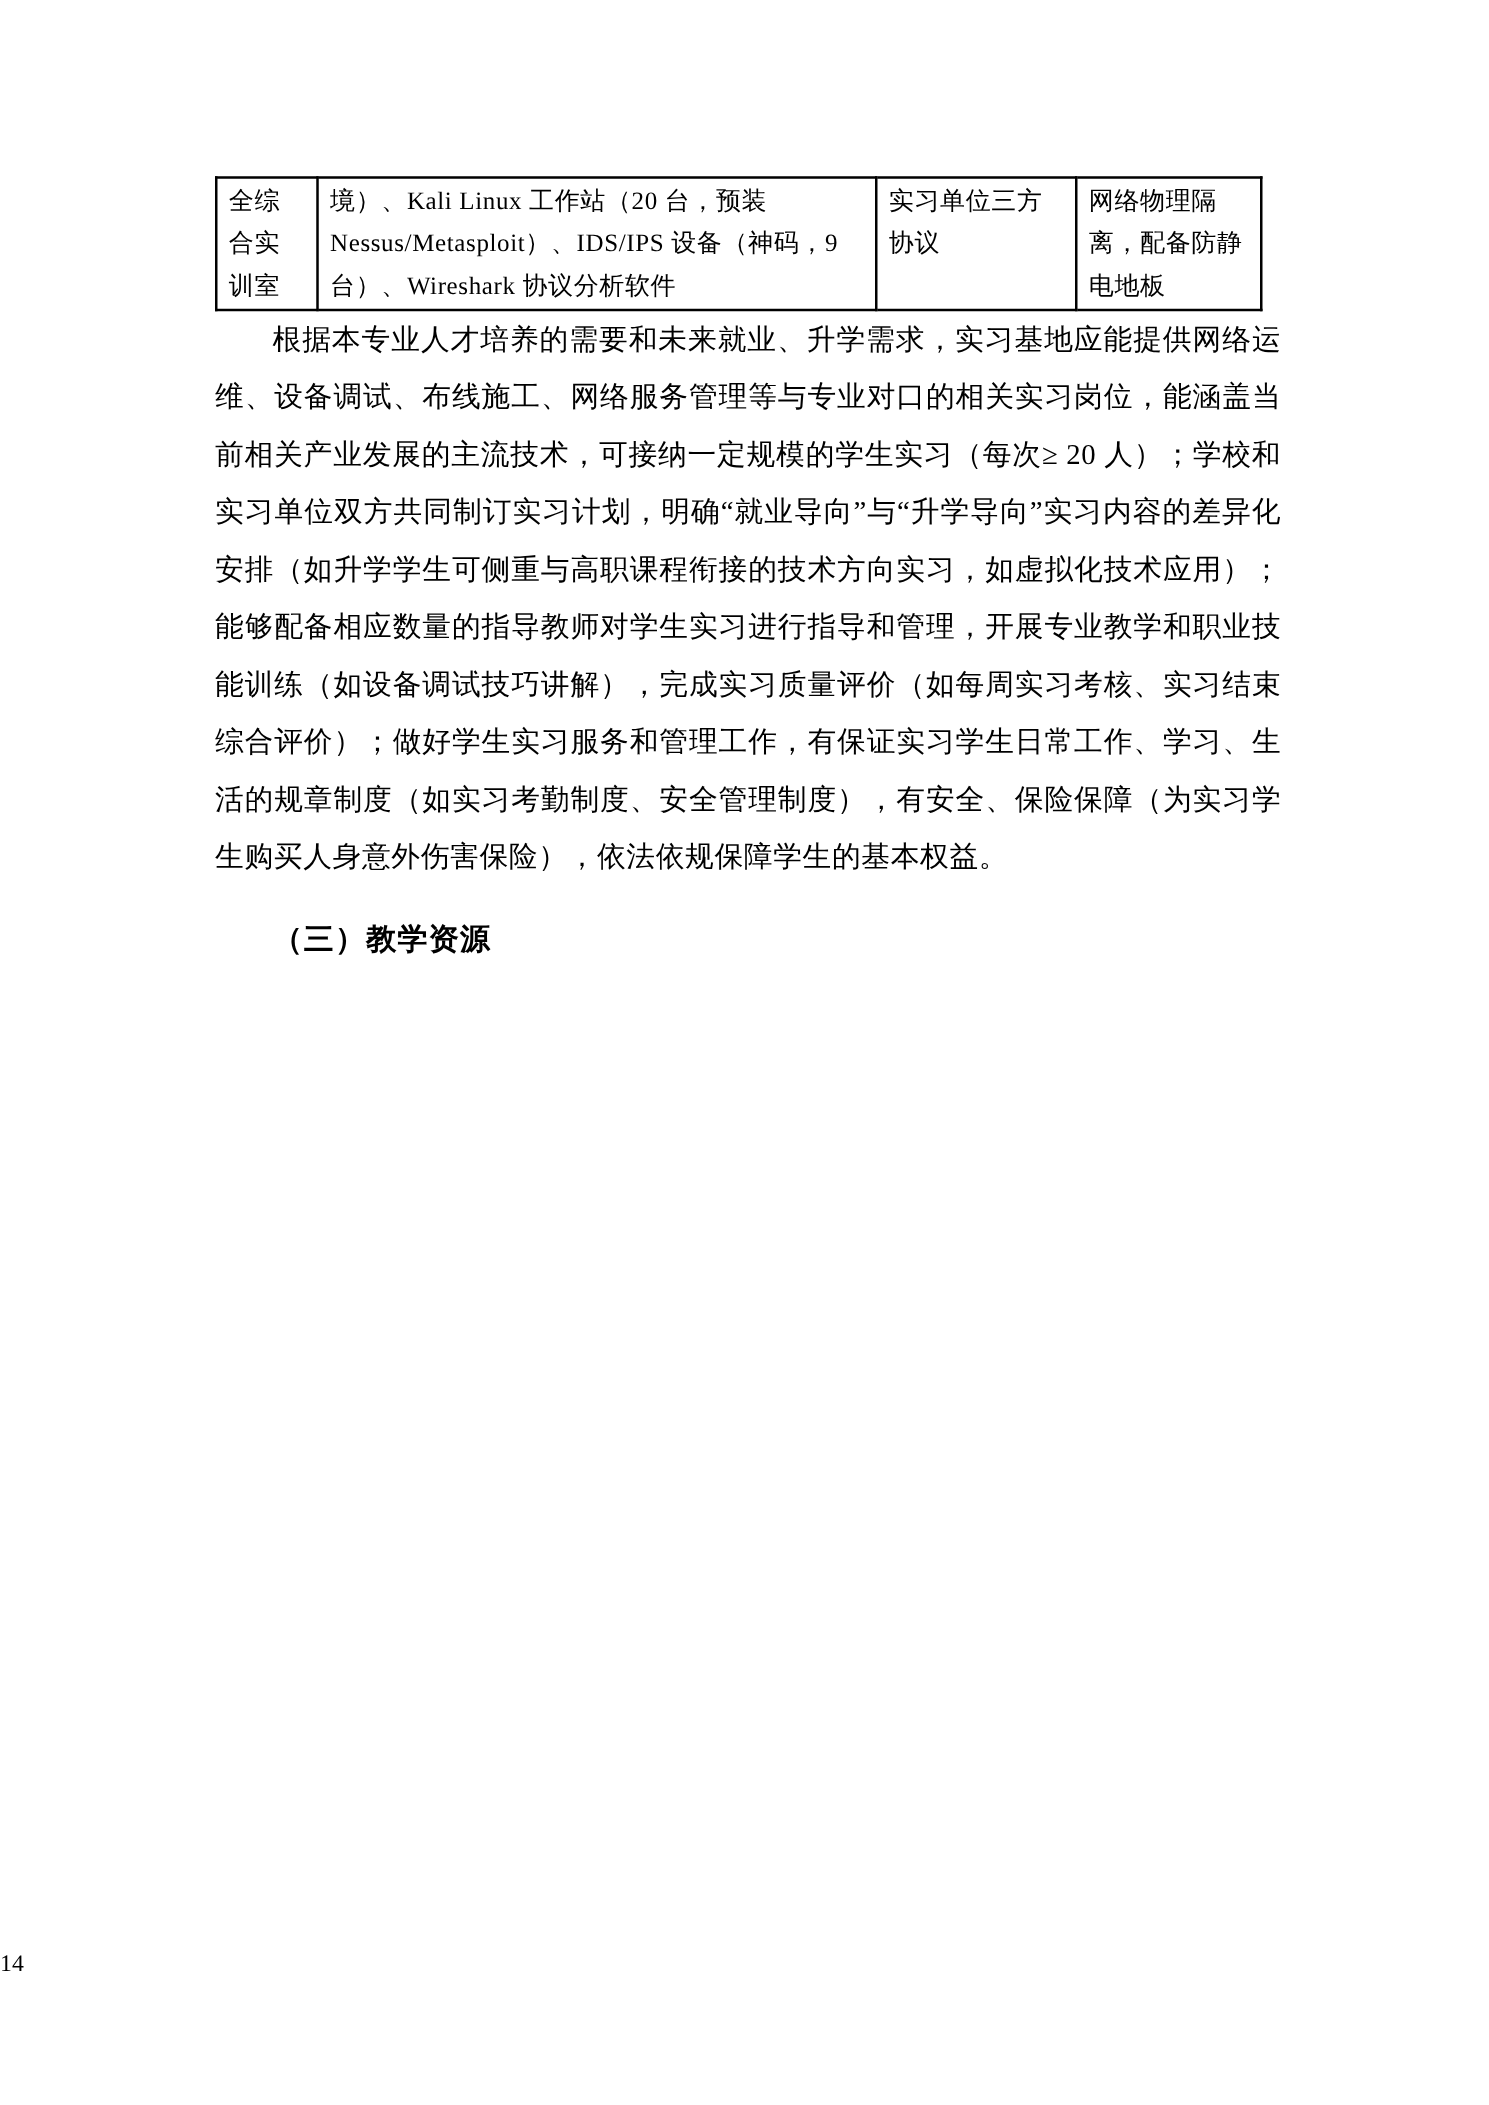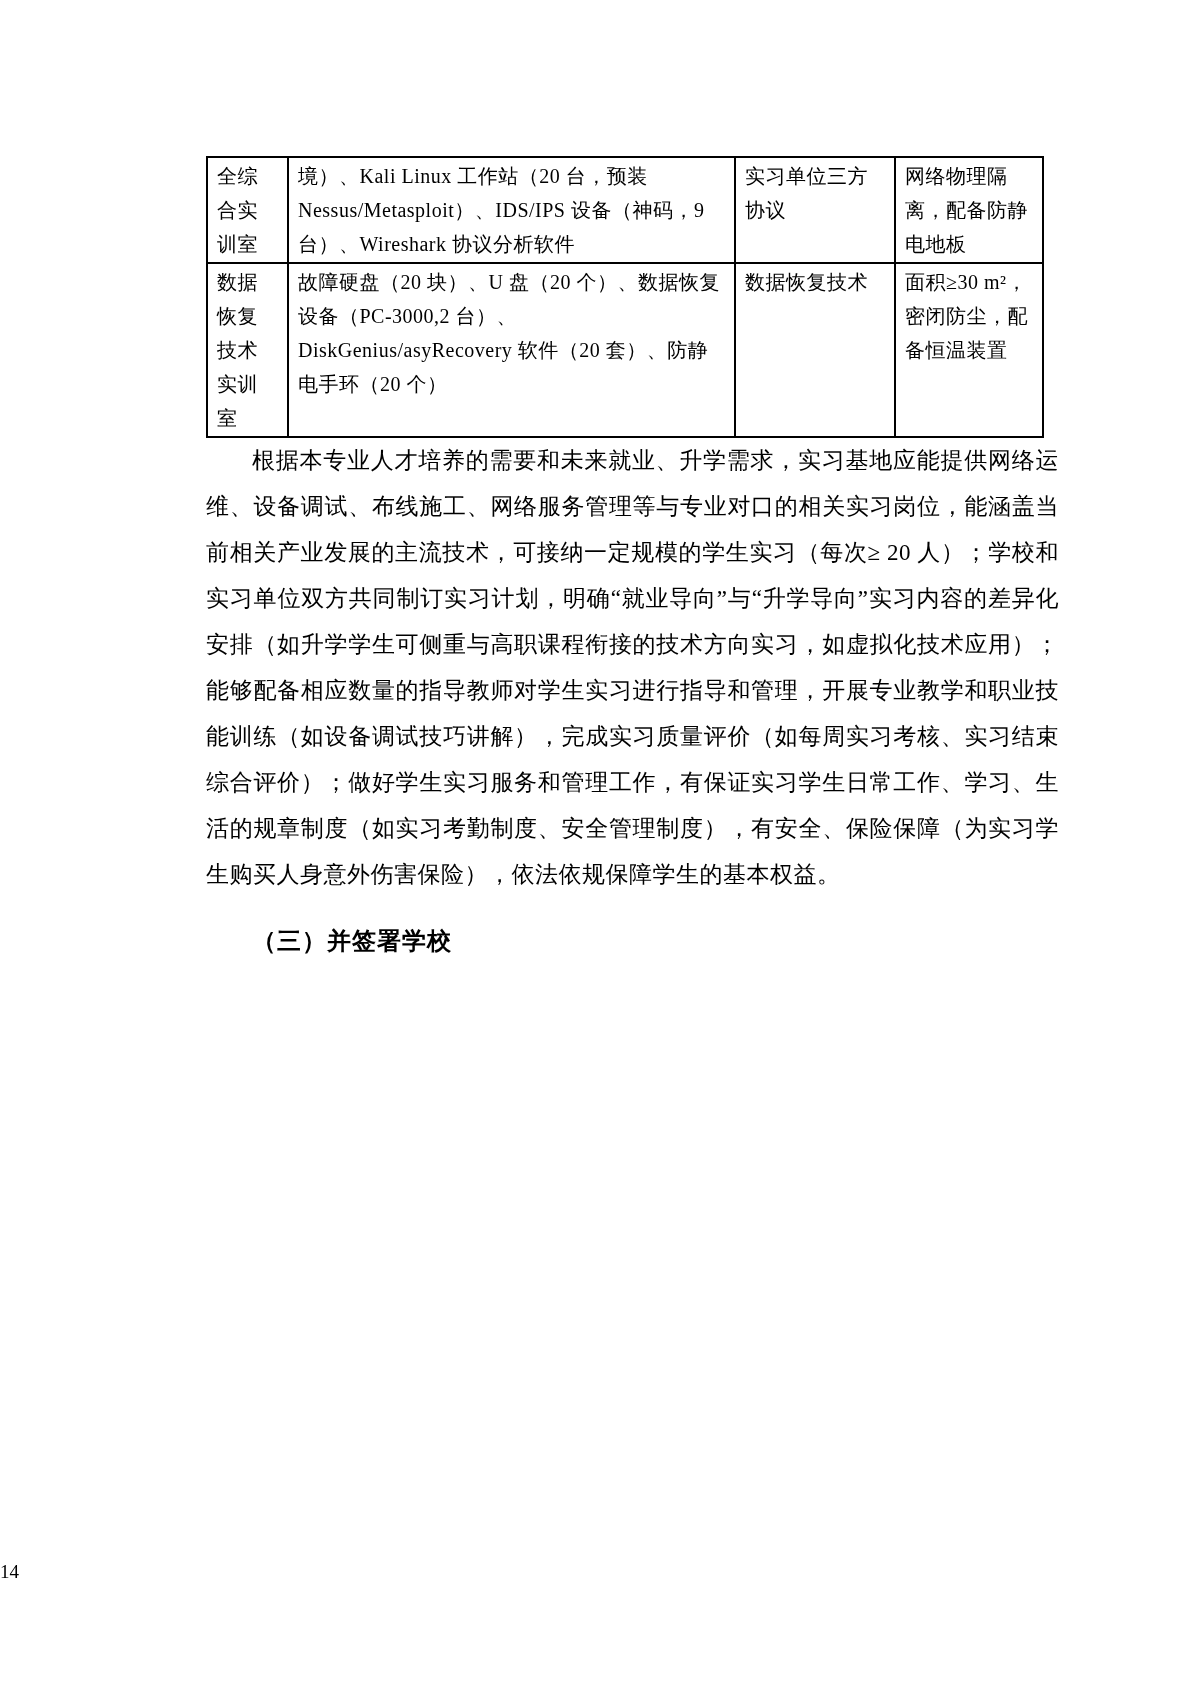--- a/index.html
+++ b/index.html
@@ -10,23 +10,22 @@
   body {
     width: 1191px;
     height: 1684px;
     position: relative;
     font-family: "Liberation Serif", "DejaVu Serif", serif;
     color: #000000;
   }
   .content {
     position: absolute;
     left: 172px;
-    top: 156px;
+    top: 141px;
     width: 853px;
-    margin-left: 34px;
   }
   
   table.spec-table {
     border-collapse: collapse;
     table-layout: fixed;
     width: 836px;
   }
   table.spec-table td {
     border: 2px solid #000000;
     font-size: 20px;
@@ -88,31 +87,25 @@
       <col style="width:160px">
       <col style="width:148px">
     </colgroup>
     <tbody>
         <tr>
       <td>全综合实训室</td>
       <td>境）、Kali Linux 工作站（20 台，预装 Nessus/Metasploit）、IDS/IPS 设备（神码，9 台）、Wireshark 协议分析软件</td>
       <td>实习单位三方协议</td>
       <td>网络物理隔离，配备防静电地板</td>
     </tr>
-    <tr>
-      <td>数据恢复技术实训室</td>
-      <td>故障硬盘（20 块）、U 盘（20 个）、数据恢复设备（PC-3000,2 台）、DiskGenius/asyRecovery 软件（20 套）、防静电手环（20 个）</td>
-      <td class="vmid">数据恢复技术</td>
-      <td>面积≥30 m²，密闭防尘，配备恒温装置</td>
-    </tr>
   </tbody>
     </table>
 
 
 
   <p class="body-para">根据本专业人才培养的需要和未来就业、升学需求，实习基地应能提供网络运维、设备调试、布线施工、网络服务管理等与专业对口的相关实习岗位，能涵盖当前相关产业发展的主流技术，可接纳一定规模的学生实习（每次≥ 20 人）；学校和实习单位双方共同制订实习计划，明确“就业导向”与“升学导向”实习内容的差异化安排（如升学学生可侧重与高职课程衔接的技术方向实习，如虚拟化技术应用）；能够配备相应数量的指导教师对学生实习进行指导和管理，开展专业教学和职业技能训练（如设备调试技巧讲解），完成实习质量评价（如每周实习考核、实习结束综合评价）；做好学生实习服务和管理工作，有保证实习学生日常工作、学习、生活的规章制度（如实习考勤制度、安全管理制度），有安全、保险保障（为实习学生购买人身意外伤害保险），依法依规保障学生的基本权益。</p>
 
-  <div class="bold-heading">（三）并签署学校</div>
+  <div class="bold-heading">（三）教学资源</div>
 
 
 </div>
 
 <div class="page-number">14</div>
 
 </body></html>

